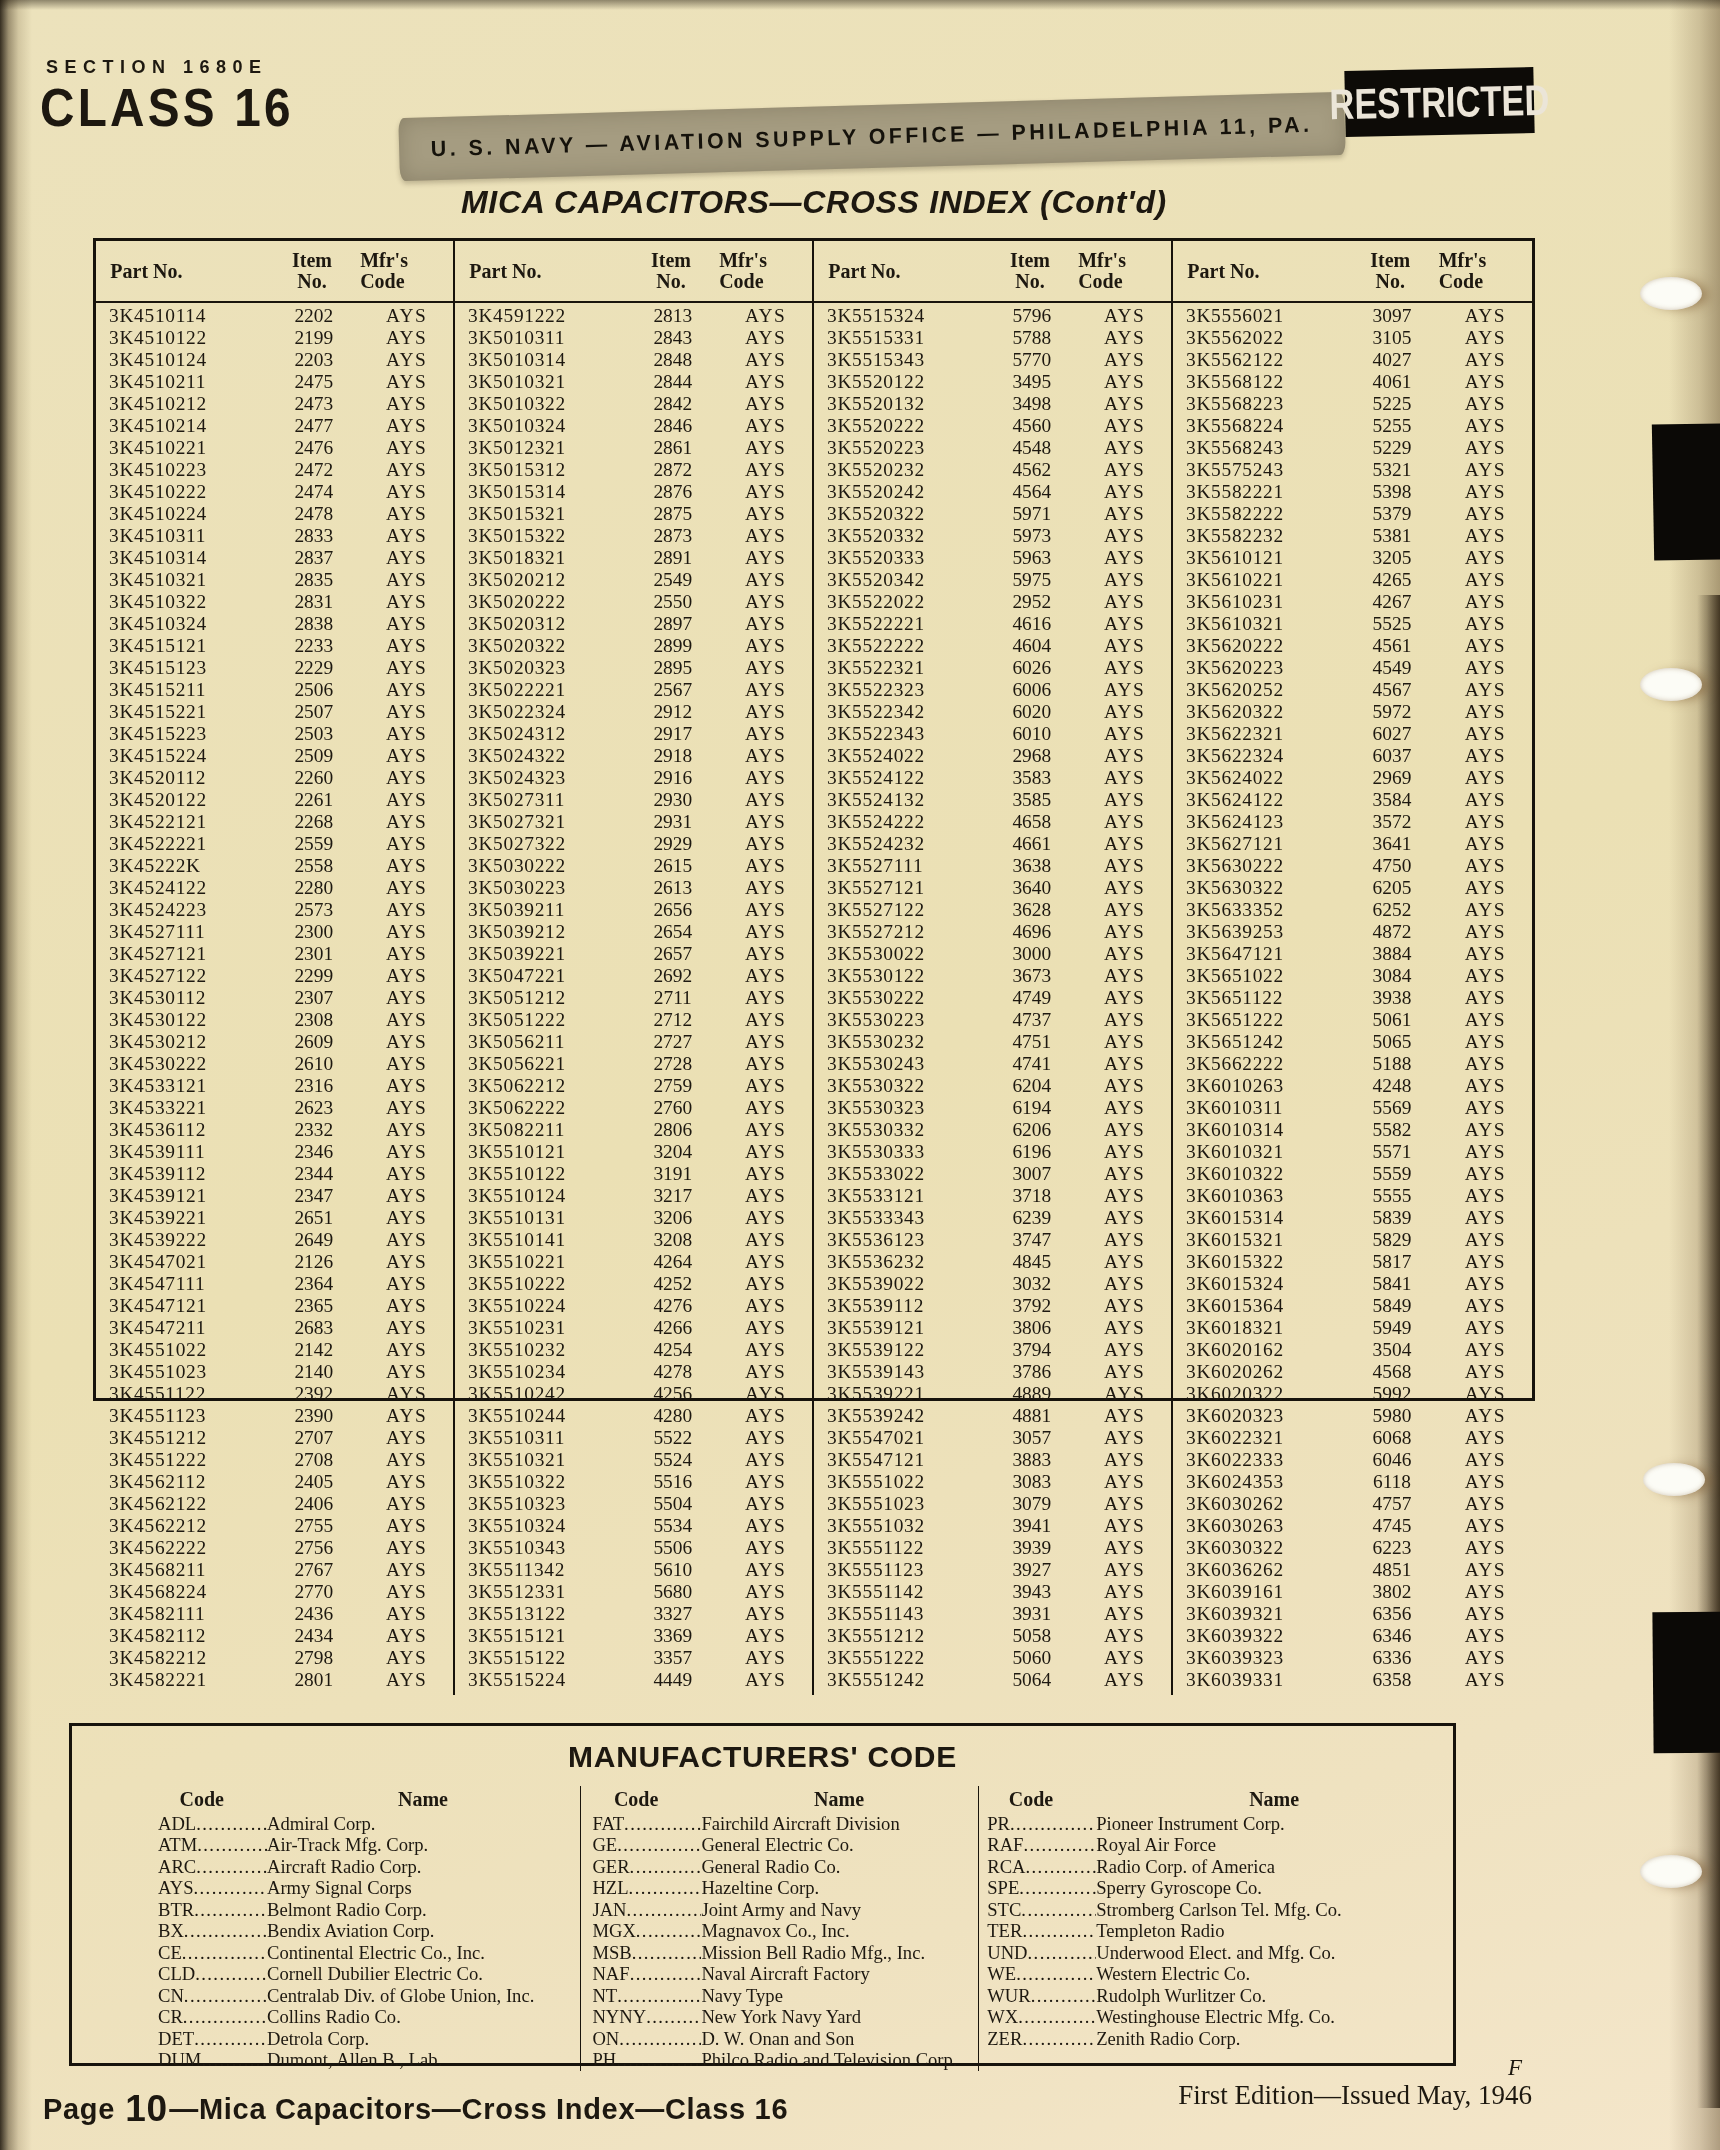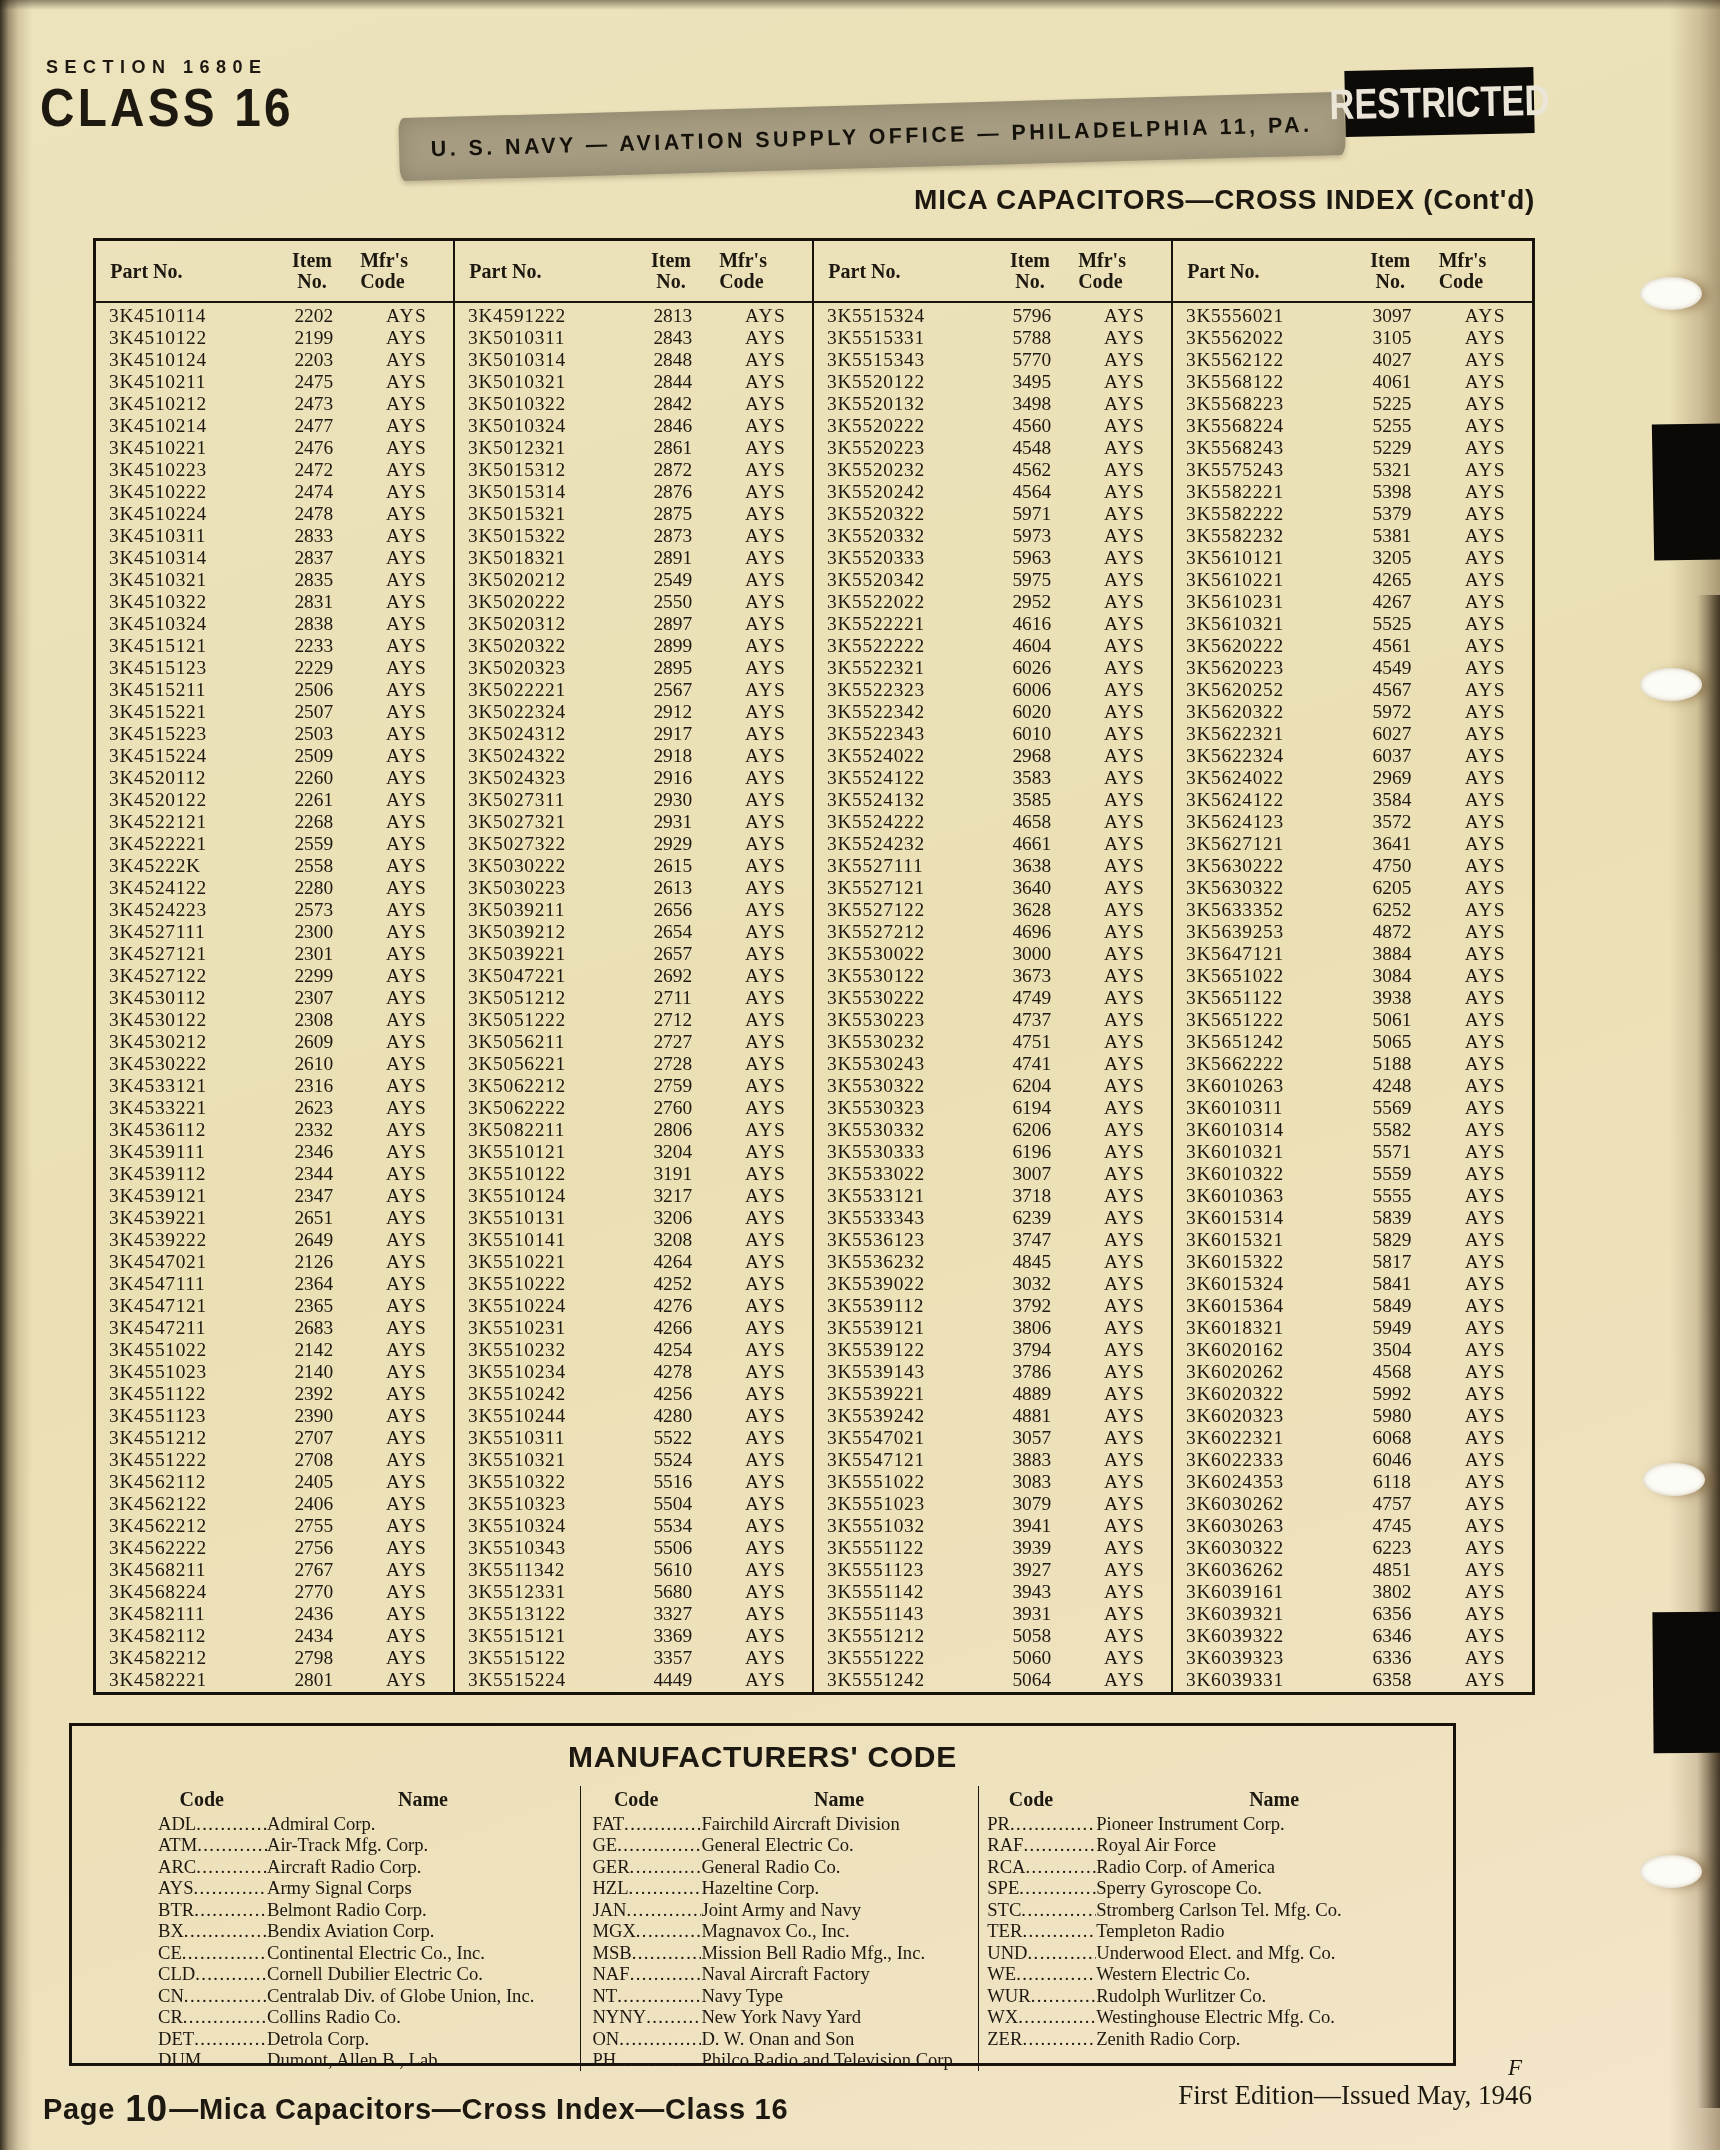--- a/index.html
+++ b/index.html
@@ -25,24 +25,24 @@
        font-weight:bold;font-size:53px;letter-spacing:3.6px;transform:scaleX(.9);transform-origin:left center;white-space:nowrap;}
   .banner{position:absolute;left:399px;top:105px;width:946px;height:63px;background:#a59c81;
        transform:rotate(-1.6deg);display:flex;align-items:center;justify-content:center;z-index:2;
        border-radius:5.7px/13px;box-shadow:0 2.9px 5.7px rgba(50,40,20,.25), inset 0 0 21.5px rgba(60,50,30,.25);}
   .banner-text{font-family:"Liberation Sans",sans-serif;font-weight:bold;font-size:22px;letter-spacing:3.6px;
        color:#15120b;white-space:nowrap;transform:scaleX(.97);}
   .restricted{position:absolute;left:1345px;top:69px;width:189px;height:66px;background:#0d0b07;
        transform:rotate(-1.2deg);display:flex;align-items:center;justify-content:center;z-index:3;}
   .restricted-text{font-family:"Liberation Sans",sans-serif;font-weight:bold;font-size:43px;
        color:#ebe5d8;white-space:nowrap;transform:scaleX(.8);}
-  .page-title{position:absolute;left:93px;top:184px;width:1442px;text-align:right;
-       font-family:"Liberation Sans",sans-serif;font-weight:bold;font-size:28px;letter-spacing:0.7px;}
+  .page-title{position:absolute;left:93px;top:184px;width:1442px;text-align:center;
+       font-family:"Liberation Sans",sans-serif;font-weight:bold;font-size:32px;letter-spacing:0.7px;font-style:italic;}
   
-  .index-table{position:absolute;left:93px;top:238px;width:1442px;height:1457px;border:3.6px solid #17130c;
+  .index-table{position:absolute;left:93px;top:238px;width:1442px;height:1163px;border:3.6px solid #17130c;
        box-sizing:border-box;display:grid;grid-template-columns:1fr 1fr 1fr 1fr;}
   .tgroup{border-right:2.2px solid #17130c;display:flex;flex-direction:column;min-width:0;}
   .tgroup:last-child{border-right:none;}
   .tgroup-header{flex:0 0 60px;display:flex;align-items:center;border-bottom:2.2px solid #1a150d;
        font-weight:bold;font-size:20px;}
   .th-part{width:47%;padding-left:14.3px;box-sizing:border-box;}
   .th-item{width:27%;text-align:center;line-height:1.05;}
   .th-mfr{width:26%;text-align:left;line-height:1.05;}
   .th-stack{display:block;}
   .tbody{flex:1;display:flex;flex-direction:column;padding:2.2px 0 3.6px;}

